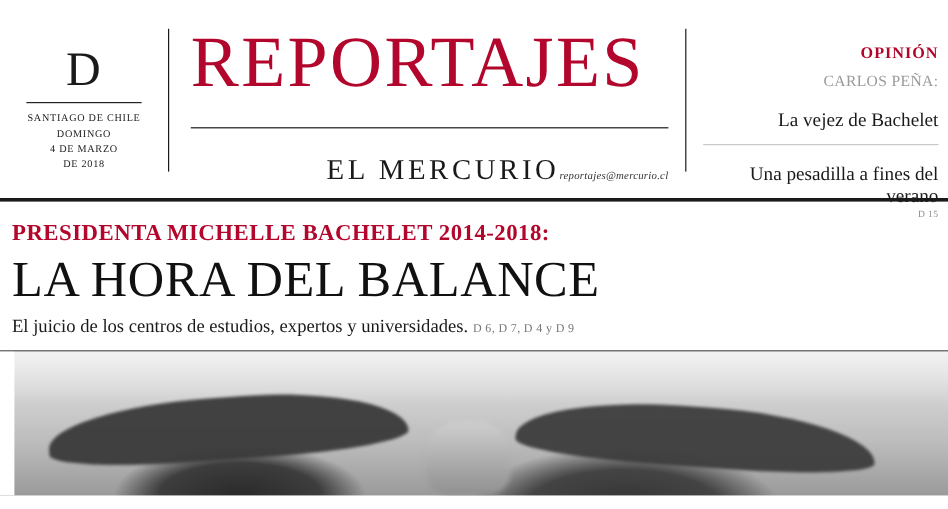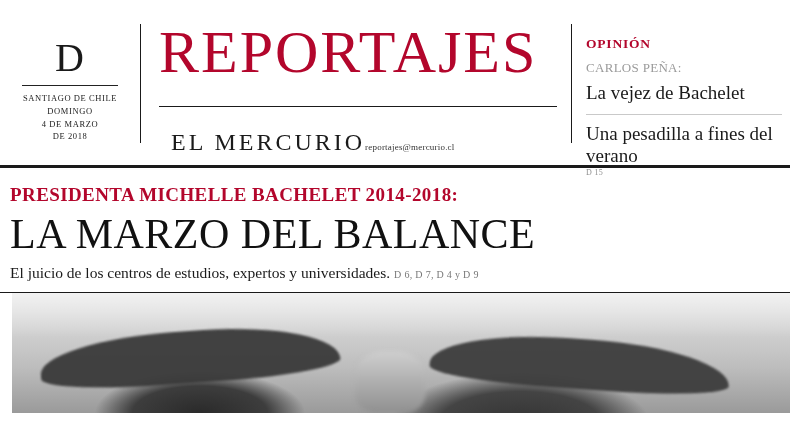--- a/index.html
+++ b/index.html
@@ -93,67 +93,69 @@
     white-space: nowrap;
   }
   .logo-rule {
     border-top: 1px solid #1a1a1a;
     margin: 8px 0 0 0;
     width: 100%;
   }
   .logo-sub-row {
     display: flex;
     align-items: baseline;
-    justify-content: flex-start;
+    justify-content: flex-end;
     margin-top: 6px;
   }
   .logo-sub {
     font-family: "Liberation Serif", serif;
     font-size: 24px;
     letter-spacing: 3px;
     color: #1a1a1a;
     padding-left: 12px;
   }
   .logo-mail {
     font-family: "Liberation Serif", serif;
     font-size: 9px;
     color: #333;
     letter-spacing: 0.2px;
     padding-bottom: 2px;
+    font-style: italic;
   }
 
   
   .opinion {
     width: 218px;
     flex: 0 0 218px;
     box-sizing: border-box;
     padding: 36px 8px 0 14px;
+    text-align: right;
   }
   .opinion h4 {
     margin: 0 0 8px 0;
     font-family: "Liberation Serif", serif;
     font-size: 13.5px;
     font-weight: 700;
     letter-spacing: 0.8px;
     color: #b3062c;
     text-transform: uppercase;
   }
   .op-item { margin-bottom: 10px; }
   .op-author {
     font-family: "Liberation Serif", serif;
     font-size: 13px;
     letter-spacing: 0.3px;
     color: #9a9a9a;
     text-transform: uppercase;
   }
   .op-title {
     font-family: "Liberation Serif", serif;
-    font-size: 19px;
+    font-size: 16px;
     color: #1a1a1a;
-    margin-top: 6px;
+    margin-top: 16px;
   }
   .op-ref {
     font-family: "Liberation Serif", serif;
     font-size: 8px;
     color: #8d8d8d;
     letter-spacing: 0.3px;
     margin-top: 1px;
   }
   .op-sep {
     border-top: 1px solid #c9c9c9;
@@ -313,21 +315,21 @@
         <div class="op-title">Una pesadilla a fines del verano</div>
         <div class="op-ref">D 15</div>
       </div>
     </div>
   </div>
 
   <div class="hrule-thick"></div>
 
   <div class="headline-area">
     <div class="kicker">PRESIDENTA MICHELLE BACHELET 2014-2018:</div>
-    <div class="headline">LA MARZO DEL BALANCE</div>
+    <div class="headline">LA HORA DEL BALANCE</div>
     <div class="standfirst">
       <span>El juicio de los centros de estudios, expertos y universidades.</span><span class="refs">D 6, D 7, D 4 y D 9</span>
     </div>
   </div>
 
   <div class="hrule-thin"></div>
 
   <div class="photo-wrap">
     <div class="photo"></div>
     <div class="forehead-shadow"></div>

